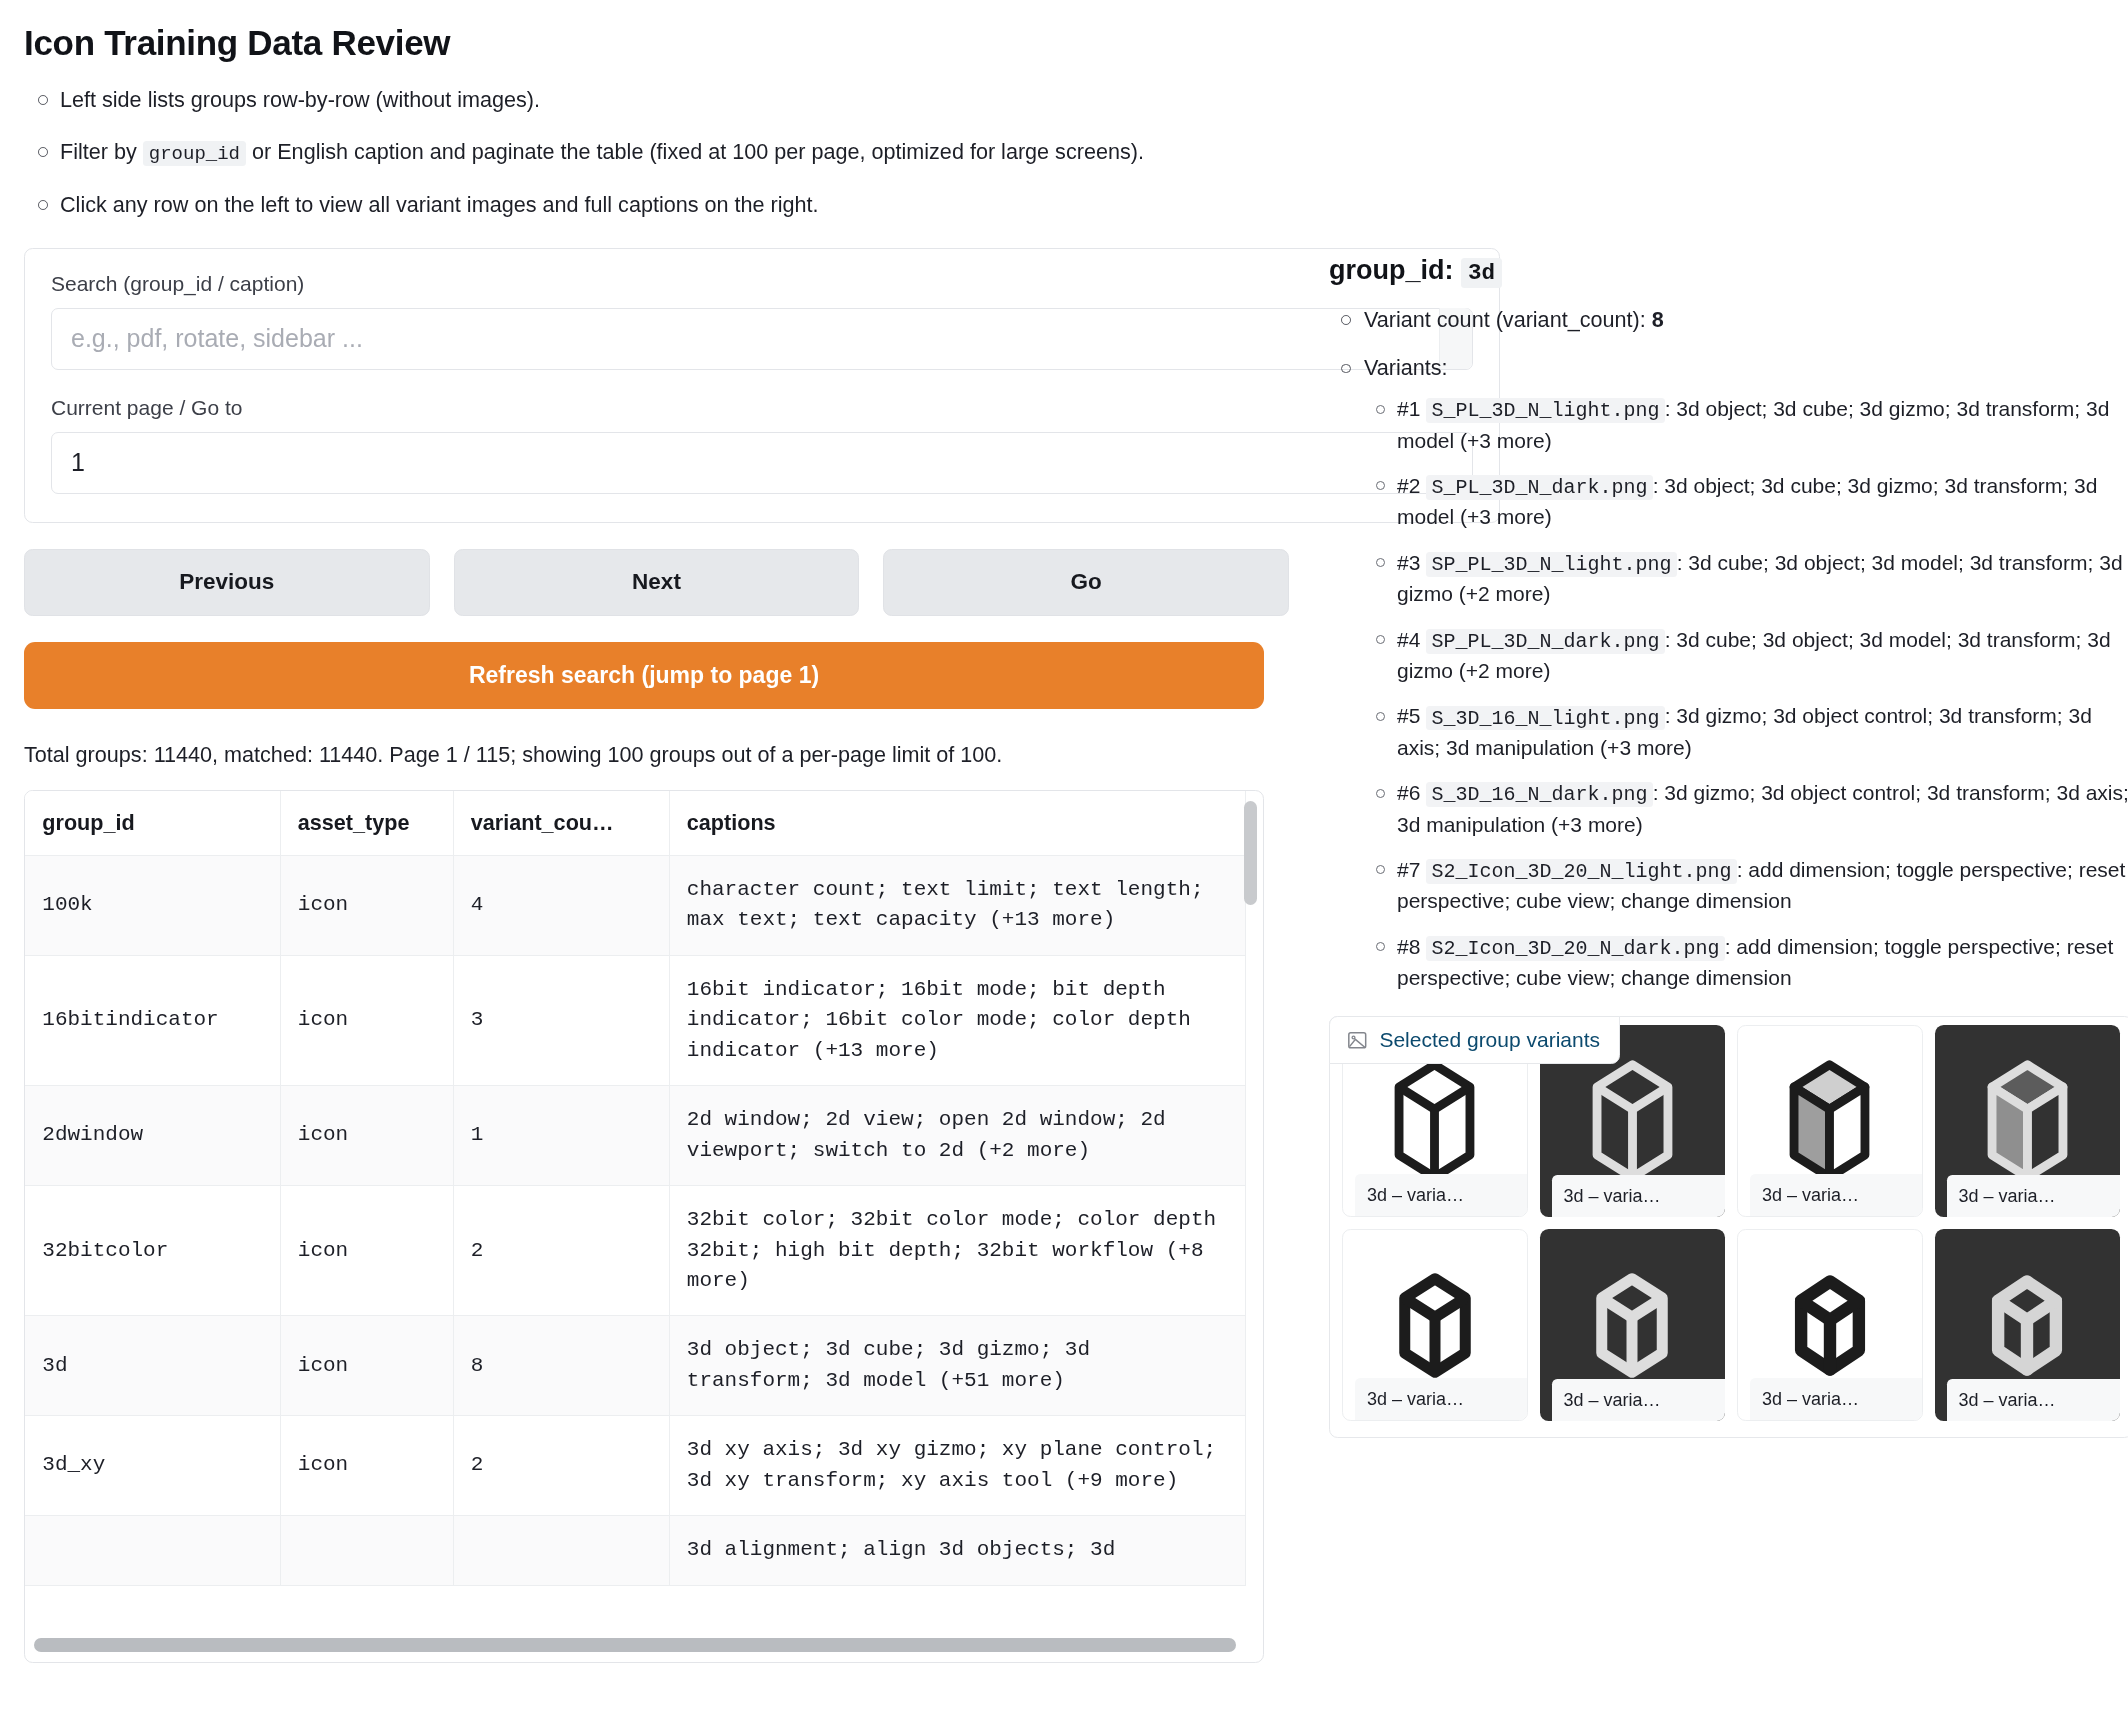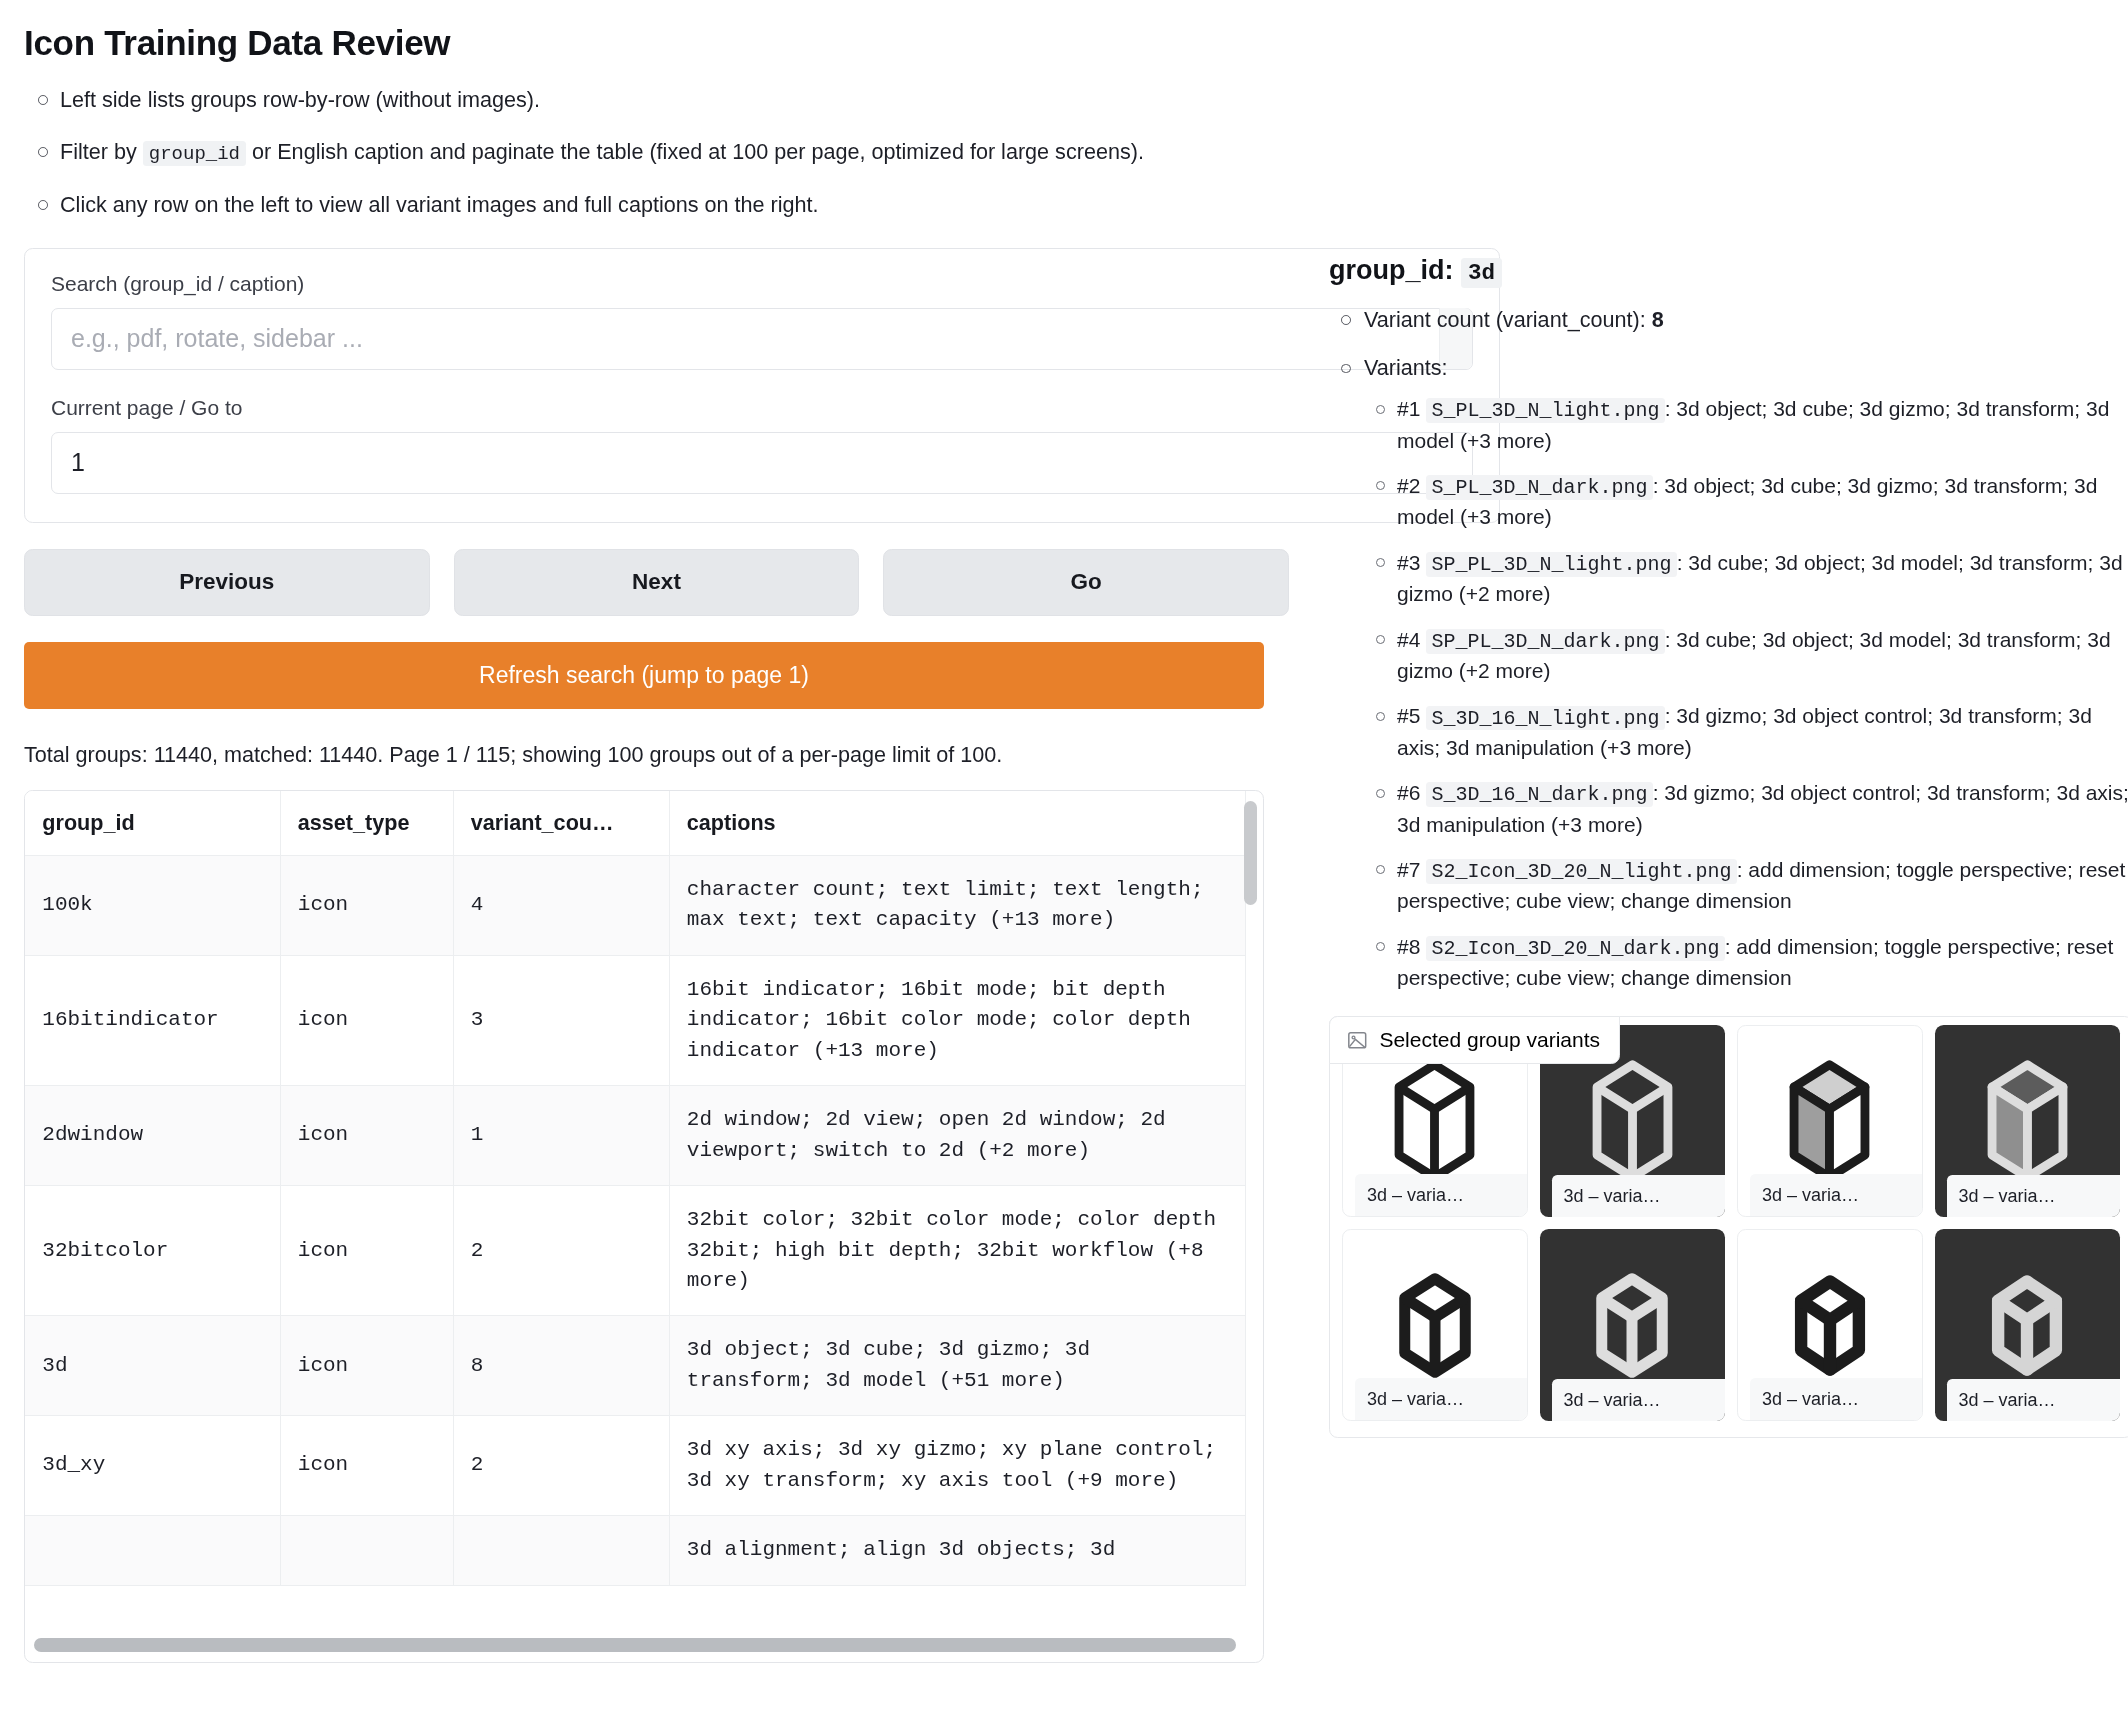--- a/index.html
+++ b/index.html
@@ -62,22 +62,22 @@
 
   
   .btn-row { display: flex; gap: 24px; margin-top: 26px; }
   .btn {
     flex: 1; height: 67px; border: 0.9px solid #e0e2e6; border-radius: 8.6px;
     background: #e6e8eb; color: #17191f; font-size: 22.5px; font-weight: 700;
     font-family: "Liberation Sans", sans-serif; cursor: pointer;
     display: flex; align-items: center; justify-content: center;
   }
   .btn-primary {
-    width: 1240px; height: 67px; margin-top: 26px; border: none; border-radius: 5px;
-    background: #e8802a; color: #ffffff; font-size: 23px; font-weight: 400;
+    width: 1240px; height: 67px; margin-top: 26px; border: none; border-radius: 11px;
+    background: #e8802a; color: #ffffff; font-size: 23px; font-weight: 700;
     font-family: "Liberation Sans", sans-serif; cursor: pointer;
     display: flex; align-items: center; justify-content: center;
   }
 
   .status-line {
     font-size: 21.6px; color: #1d1f27; margin: 33px 0 22.5px 0;
   }
 
   
   .table-card {
@@ -151,21 +151,21 @@
   
   .gallery {
     margin-top: 22.5px; width: 804px; border: 0.9px solid #e6e8eb; border-radius: 8.6px;
     background: #fff; position: relative; padding: 8.6px 12px 15.6px 12px;
   }
   .gal-title {
     position: absolute; top: -0.9px; left: -0.9px; display: flex; align-items: center;
     gap: 11.2px; background: #fff; border: 0.9px solid #e6e8eb; border-radius: 8.6px 0 8.6px 0;
     padding: 11.2px 19px 11.2px 15.6px; z-index: 3;
   }
-  .gal-title span.txt { font-size: 21px; color: #000000; }
+  .gal-title span.txt { font-size: 21px; color: #0c4a6e; }
   .gal-grid { display: grid; grid-template-columns: repeat(4, 1fr); gap: 12px; }
   .thumb {
     border-radius: 8.6px; overflow: hidden; position: relative;
     height: 192px; display: flex; align-items: center; justify-content: center;
   }
   .thumb.light { background: #ffffff; border: 0.9px solid #eceef0; }
   .thumb.dark  { background: #323232; }
   .thumb .cap {
     position: absolute; left: 12px; bottom: 0; right: -5.2px;
     background: #f7f8f9; font-size: 18px; color: #1d1f27;

